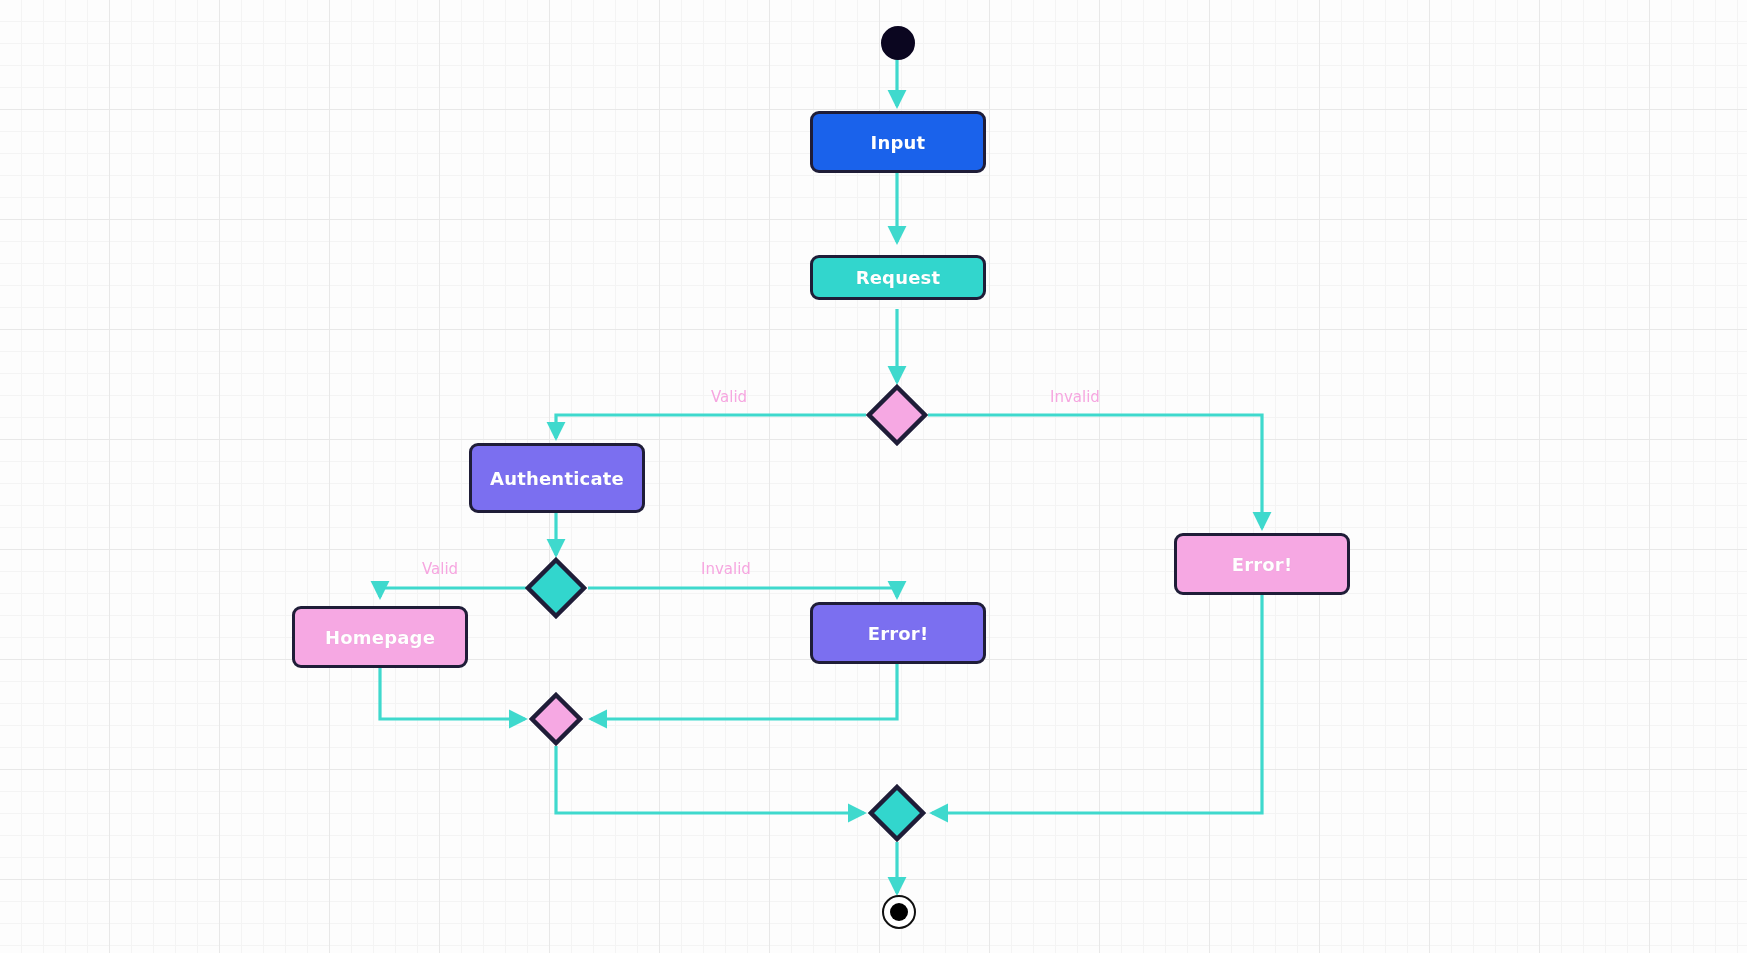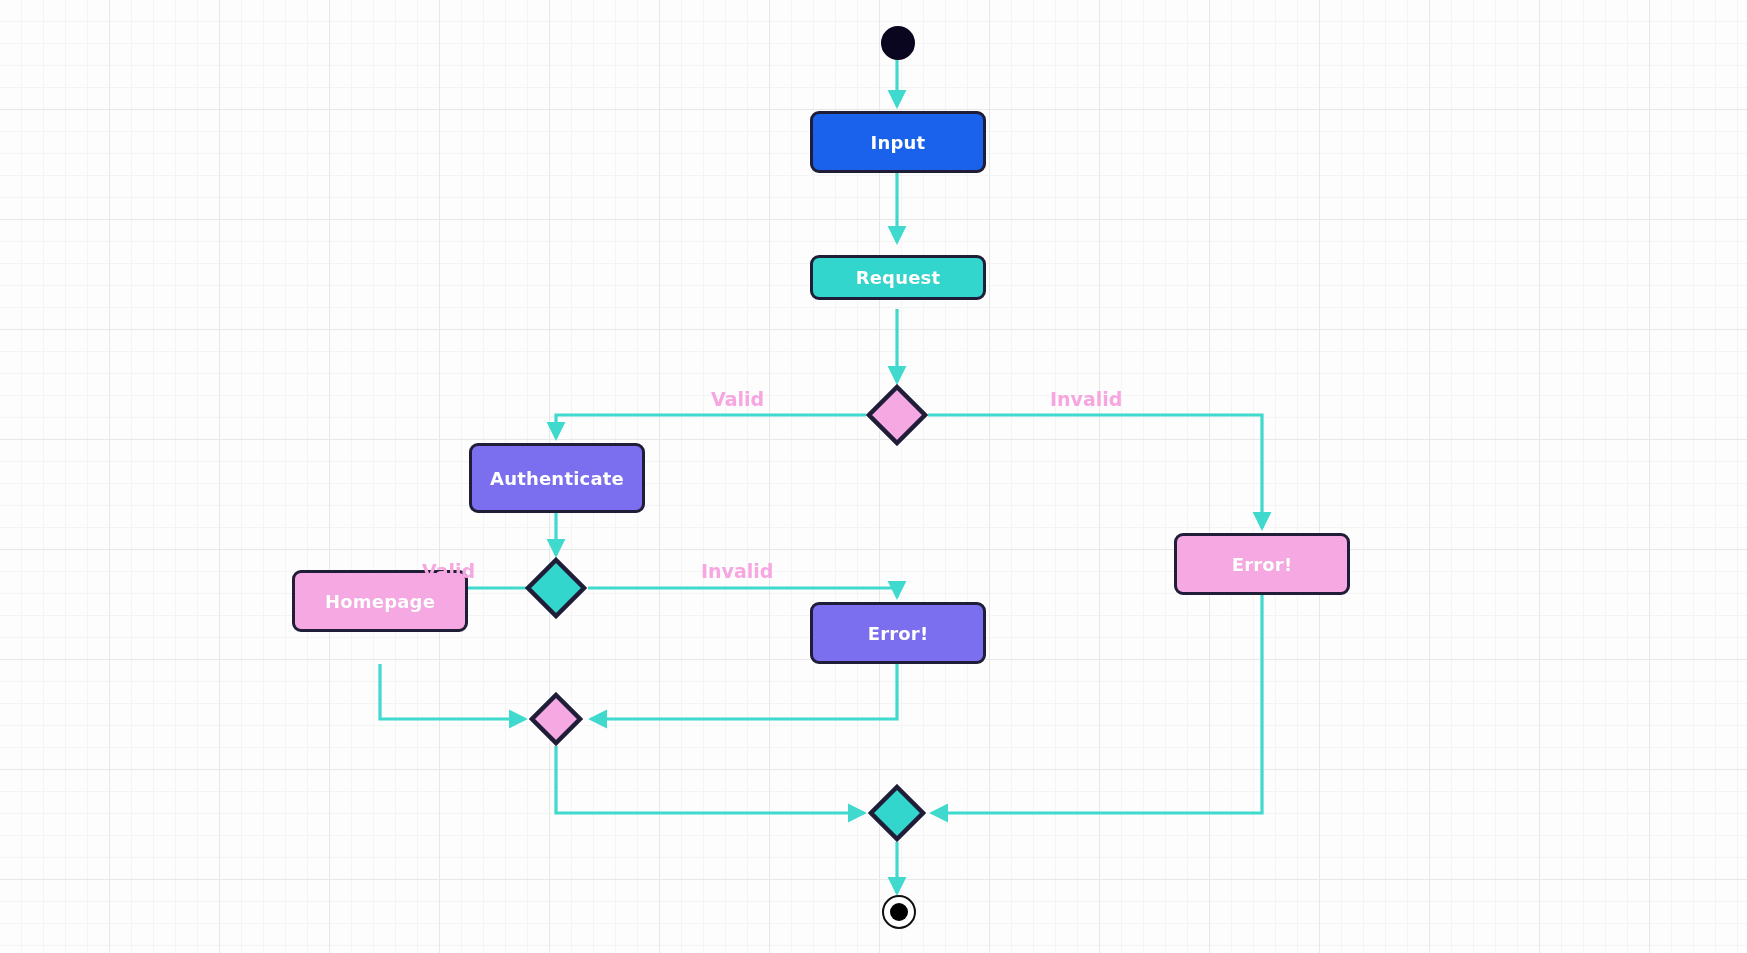--- a/index.html
+++ b/index.html
@@ -39,22 +39,22 @@
     border-radius: 9px;
     color: #ffffff;
     font-weight: bold;
     font-size: 18px;
     letter-spacing: 0.2px;
     text-shadow: 0 0 1px rgba(0,0,0,0.12);
   }
   .edge-label {
     position: absolute;
     color: #f6a6e0;
-    font-weight: bold;
-    font-size: 19px;
+    font-weight: normal;
+    font-size: 15px;
     white-space: nowrap;
     background: rgba(255,255,255,0.0);
     padding: 0 3px;
   }
   .diamond-wrap { position: absolute; }
 </style>
 </head>
 <body>
 
 <div id="canvas">
@@ -102,21 +102,21 @@
   <div class="node" style="left:469px; top:443px; width:176px; height:70px; background:#7b6ff0;">
     <span>Authenticate</span>
   </div>
 
   <div class="diamond-wrap" style="left:525px; top:557px; width:62px; height:62px;">
     <svg width="62" height="62" viewBox="0 0 62 62" xmlns="http://www.w3.org/2000/svg">
       <polygon points="31,3 59,31 31,59 3,31" fill="#32d6cd" stroke="#1f1d38" stroke-width="4.5" stroke-linejoin="miter"></polygon>
     </svg>
   </div>
 
-  <div class="node" style="left:292px; top:570px; width:176px; height:62px; background:#f6a8e3;">
+  <div class="node" style="left:292px; top:606px; width:176px; height:62px; background:#f6a8e3;">
     <span>Homepage</span>
   </div>
 
   <div class="node" style="left:810px; top:602px; width:176px; height:62px; background:#7b6ff0;">
     <span>Error!</span>
   </div>
 
   <div class="node" style="left:1174px; top:533px; width:176px; height:62px; background:#f6a8e3;">
     <span>Error!</span>
   </div>

